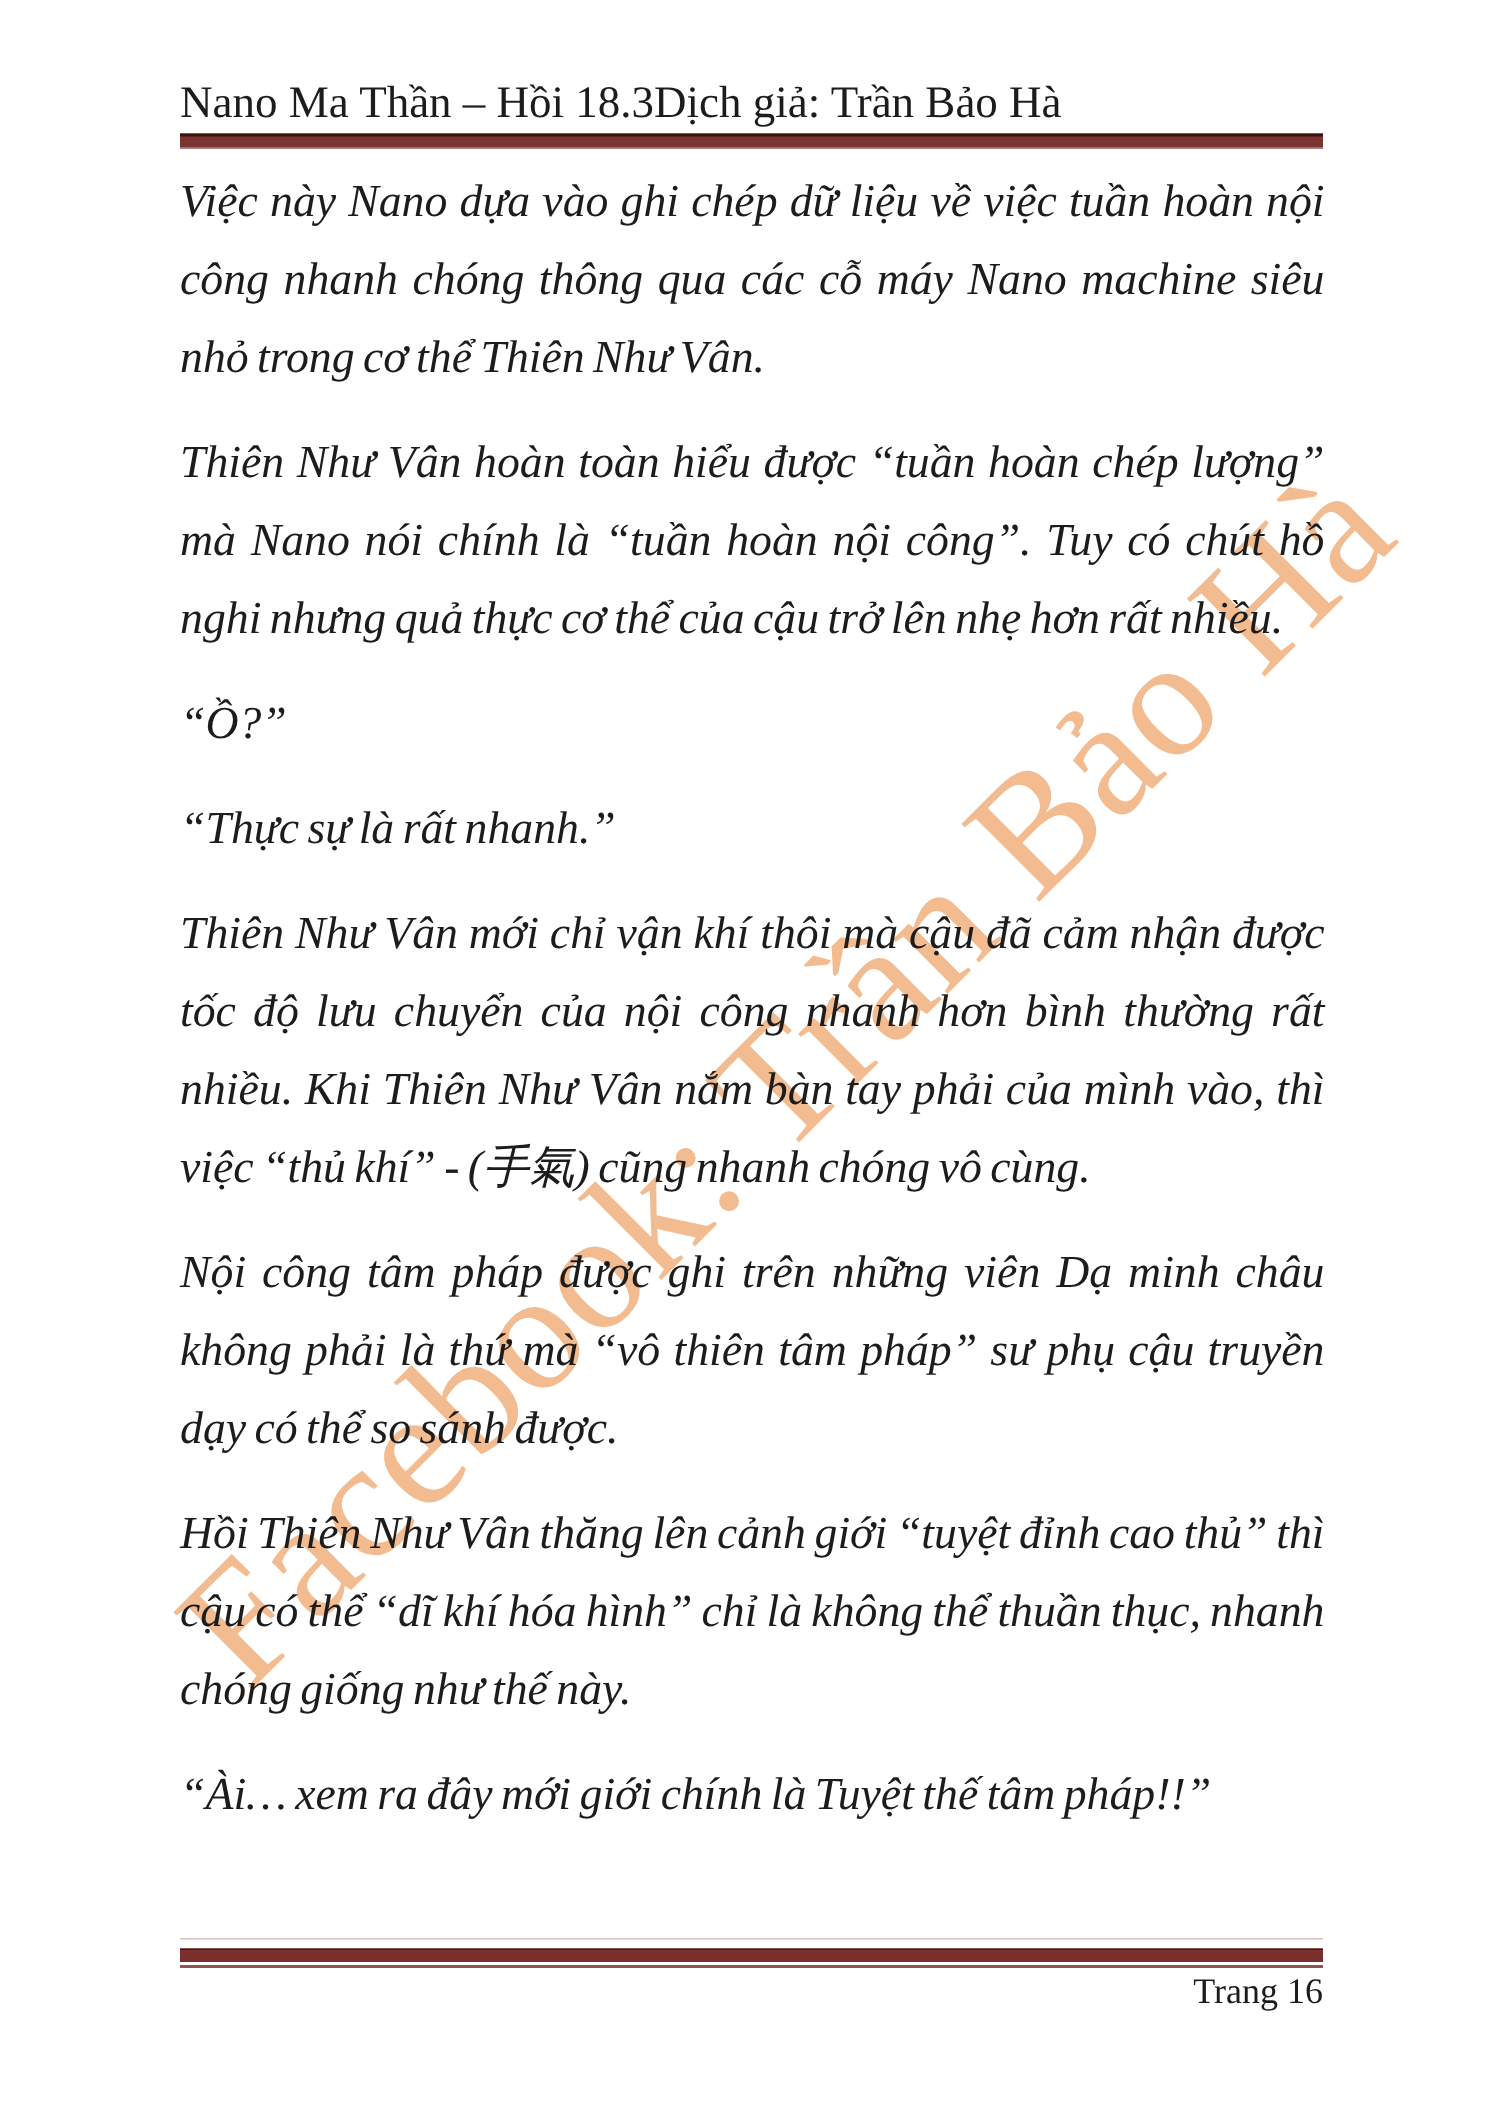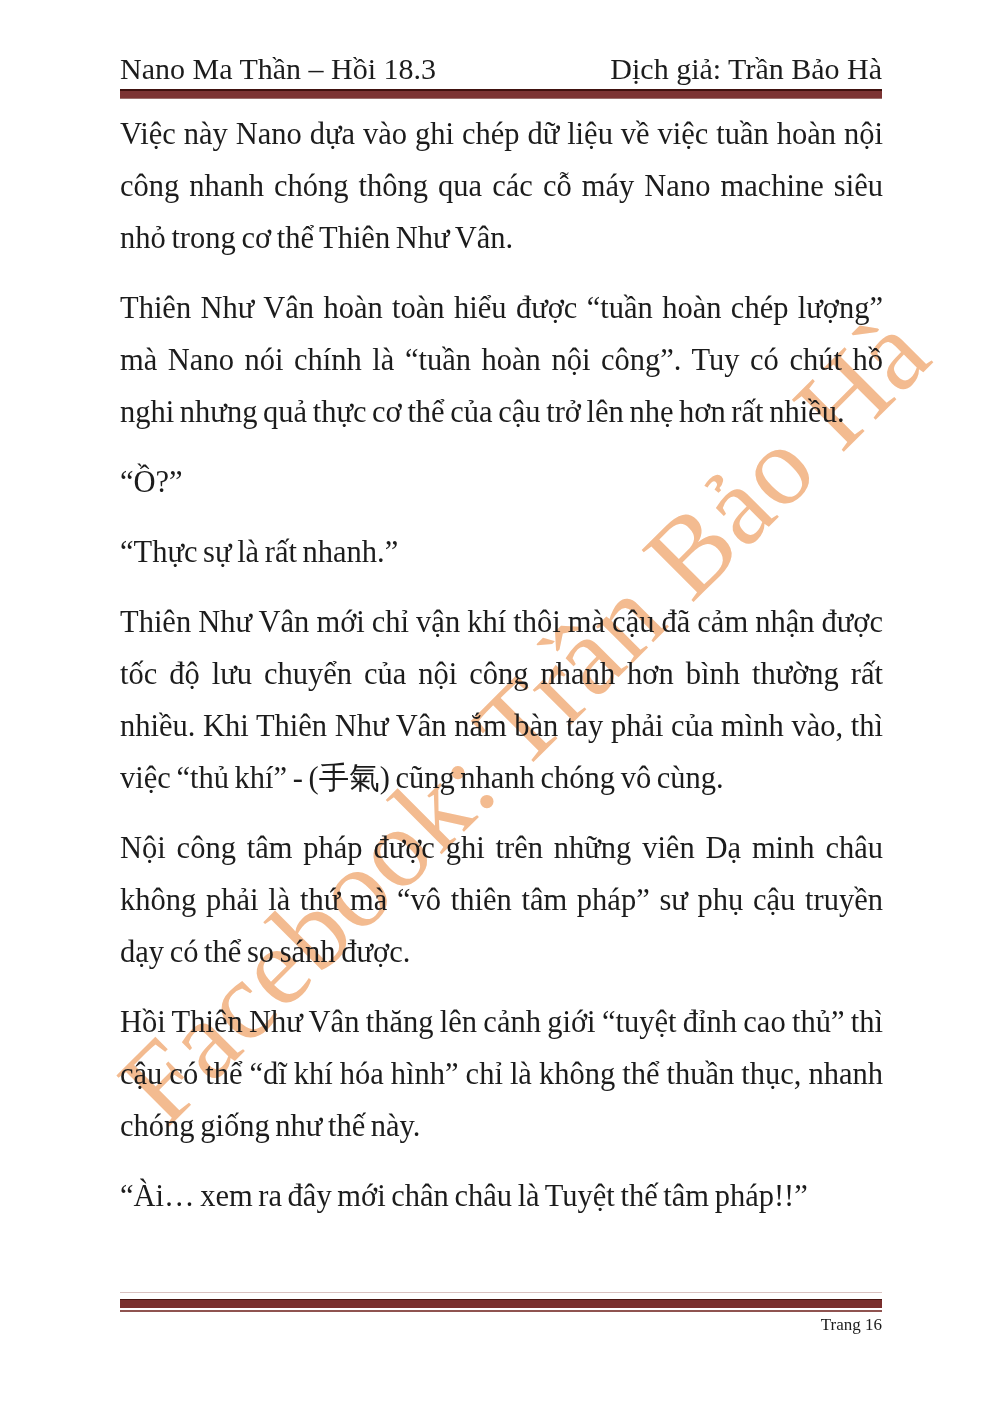--- a/index.html
+++ b/index.html
@@ -27,21 +27,21 @@
     transform-origin:50% 50%;
     z-index:0;
     user-select:none;
   }
   .header {
     position:absolute;
     left:120px;
     width:762px;
     top:52px;
     display:flex;
-    justify-content:space-between;
+    justify-content:flex-start;
     align-items:baseline;
     font-size:30px;
     z-index:1;
   }
   .rule-top {
     position:absolute;
     left:120px;
     width:762px;
     top:89px;
     height:7px;
@@ -56,20 +56,21 @@
     width:763px;
     top:108px;
     z-index:1;
   }
   .body-text p {
     margin:0 0 18px 0;
     font-size:30.5px;
     line-height:52px;
     text-align:justify;
     word-spacing:-2px;
+    font-style:italic;
   }
   .footer-line-a {
     position:absolute;
     left:120px;
     width:762px;
     top:1292px;
     height:1px;
     background:#d9c2c0;
     z-index:1;
   }
@@ -89,21 +90,21 @@
     width:762px;
     top:1310px;
     height:2px;
     background:#8f5350;
     z-index:1;
   }
   .page-number {
     position:absolute;
     right:118px;
     top:1315px;
-    font-size:17px;
+    font-size:24px;
     z-index:1;
   }
 </style>
 </head>
 <body>
 
 <div class="page">
 
   <div class="watermark">Facebook: Trần Bảo Hà</div>
 
@@ -115,21 +116,21 @@
   <div class="rule-top"></div>
 
   <div class="body-text">
     <p>Việc này Nano dựa vào ghi chép dữ liệu về việc tuần hoàn nội công nhanh chóng thông qua các cỗ máy Nano machine siêu nhỏ trong cơ thể Thiên Như Vân.</p>
     <p>Thiên Như Vân hoàn toàn hiểu được “tuần hoàn chép lượng” mà Nano nói chính là “tuần hoàn nội công”. Tuy có chút hồ nghi nhưng quả thực cơ thể của cậu trở lên nhẹ hơn rất nhiều.</p>
     <p>“Ồ?”</p>
     <p>“Thực sự là rất nhanh.”</p>
     <p>Thiên Như Vân mới chỉ vận khí thôi mà cậu đã cảm nhận được tốc độ lưu chuyển của nội công nhanh hơn bình thường rất nhiều. Khi Thiên Như Vân nắm bàn tay phải của mình vào, thì việc “thủ khí” - (手氣) cũng nhanh chóng vô cùng.</p>
     <p>Nội công tâm pháp được ghi trên những viên Dạ minh châu không phải là thứ mà “vô thiên tâm pháp” sư phụ cậu truyền dạy có thể so sánh được.</p>
     <p>Hồi Thiên Như Vân thăng lên cảnh giới “tuyệt đỉnh cao thủ” thì cậu có thể “dĩ khí hóa hình” chỉ là không thể thuần thục, nhanh chóng giống như thế này.</p>
-    <p>“Ài… xem ra đây mới chân châu là Tuyệt thế tâm pháp!!”</p>
+    <p>“Ài… xem ra đây mới giới chính là Tuyệt thế tâm pháp!!”</p>
   </div>
 
   <div class="footer-line-a"></div>
   <div class="rule-bottom"></div>
   <div class="footer-line-b"></div>
 
   <div class="page-number">Trang 16</div>
 
 </div>
 

